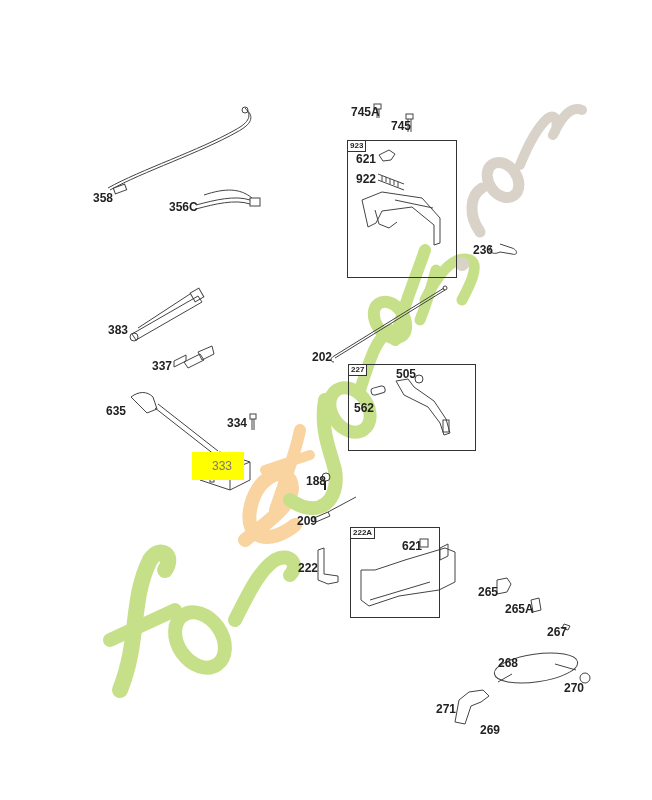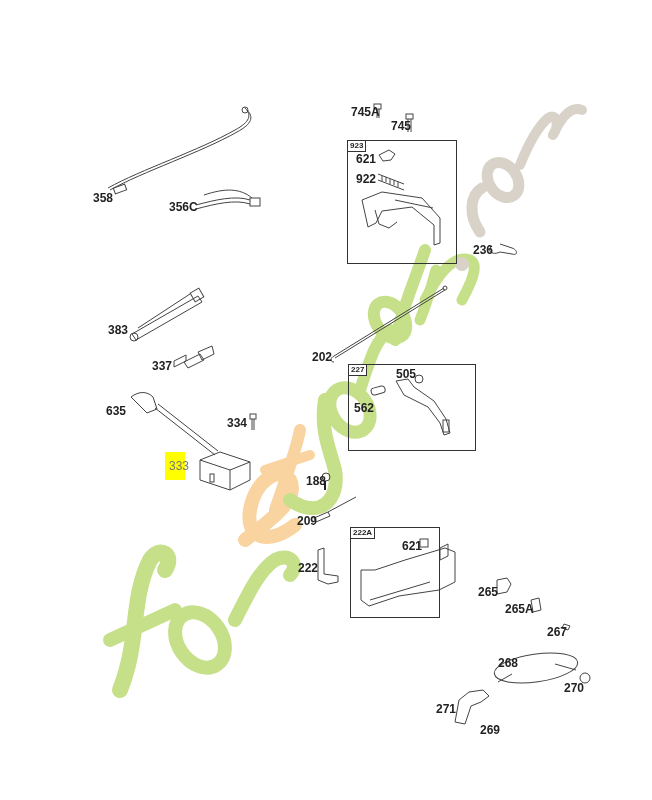--- a/index.html
+++ b/index.html
@@ -1,19 +1,19 @@
 <!DOCTYPE html>
 <html><head>
 <meta charset="utf-8">
 <style>
   html, body { margin:0; padding:0; background:#ffffff; }
   body { width:652px; height:800px; position:relative; overflow:hidden; font-family:"Liberation Sans", sans-serif; }
   #canvas { position:absolute; left:0; top:0; width:652px; height:800px; }
   .lbl { position:absolute; font-size:12px; font-weight:bold; color:#222; font-family:"Liberation Sans", sans-serif; line-height:10px; white-space:nowrap; }
-  .lbl.hl { background:#ffff00; color:#777; font-weight:normal; padding:0 4px; height:28px; line-height:28px; width:12px; text-align:center; }
+  .lbl.hl { background:#ffff00; color:#777; font-weight:normal; padding:0 20px; height:28px; line-height:28px; width:12px; text-align:center;margin-left:27px; }
   .box { position:absolute; border:1px solid #333; box-sizing:border-box; }
   .box-tag { position:absolute; left:0; top:0; border-right:1px solid #333; border-bottom:1px solid #333; font-size:8px; font-weight:bold; color:#222; padding:0 2px; line-height:10px; background:#fff; }
   svg { position:absolute; left:0; top:0; }
   .wm { position:absolute; left:0; top:0; pointer-events:none; }
 </style>
 </head>
 <body>
 
 <div id="canvas">
 
@@ -192,21 +192,21 @@
       <g>
         <circle cx="585" cy="678" r="5"></circle>
       </g>
 
       <g>
         <path d="M455 722 l4 -22 l10 -8 l14 -2 l6 6 l-8 6 l-10 4 l-6 18 z"></path>
       </g>
     </g>
   </svg>
 
-  <div class="box" style="left:347px;top:140px;width:110px;height:124px;">
+  <div class="box" style="left:347px;top:140px;width:110px;height:138px;">
     <span class="box-tag">923</span>
   </div>
   <div class="box" style="left:348px;top:364px;width:128px;height:87px;">
     <span class="box-tag">227</span>
   </div>
   <div class="box" style="left:350px;top:527px;width:90px;height:91px;">
     <span class="box-tag">222A</span>
   </div>
 
   <span class="lbl" style="left:93px;top:193px;">358</span>

